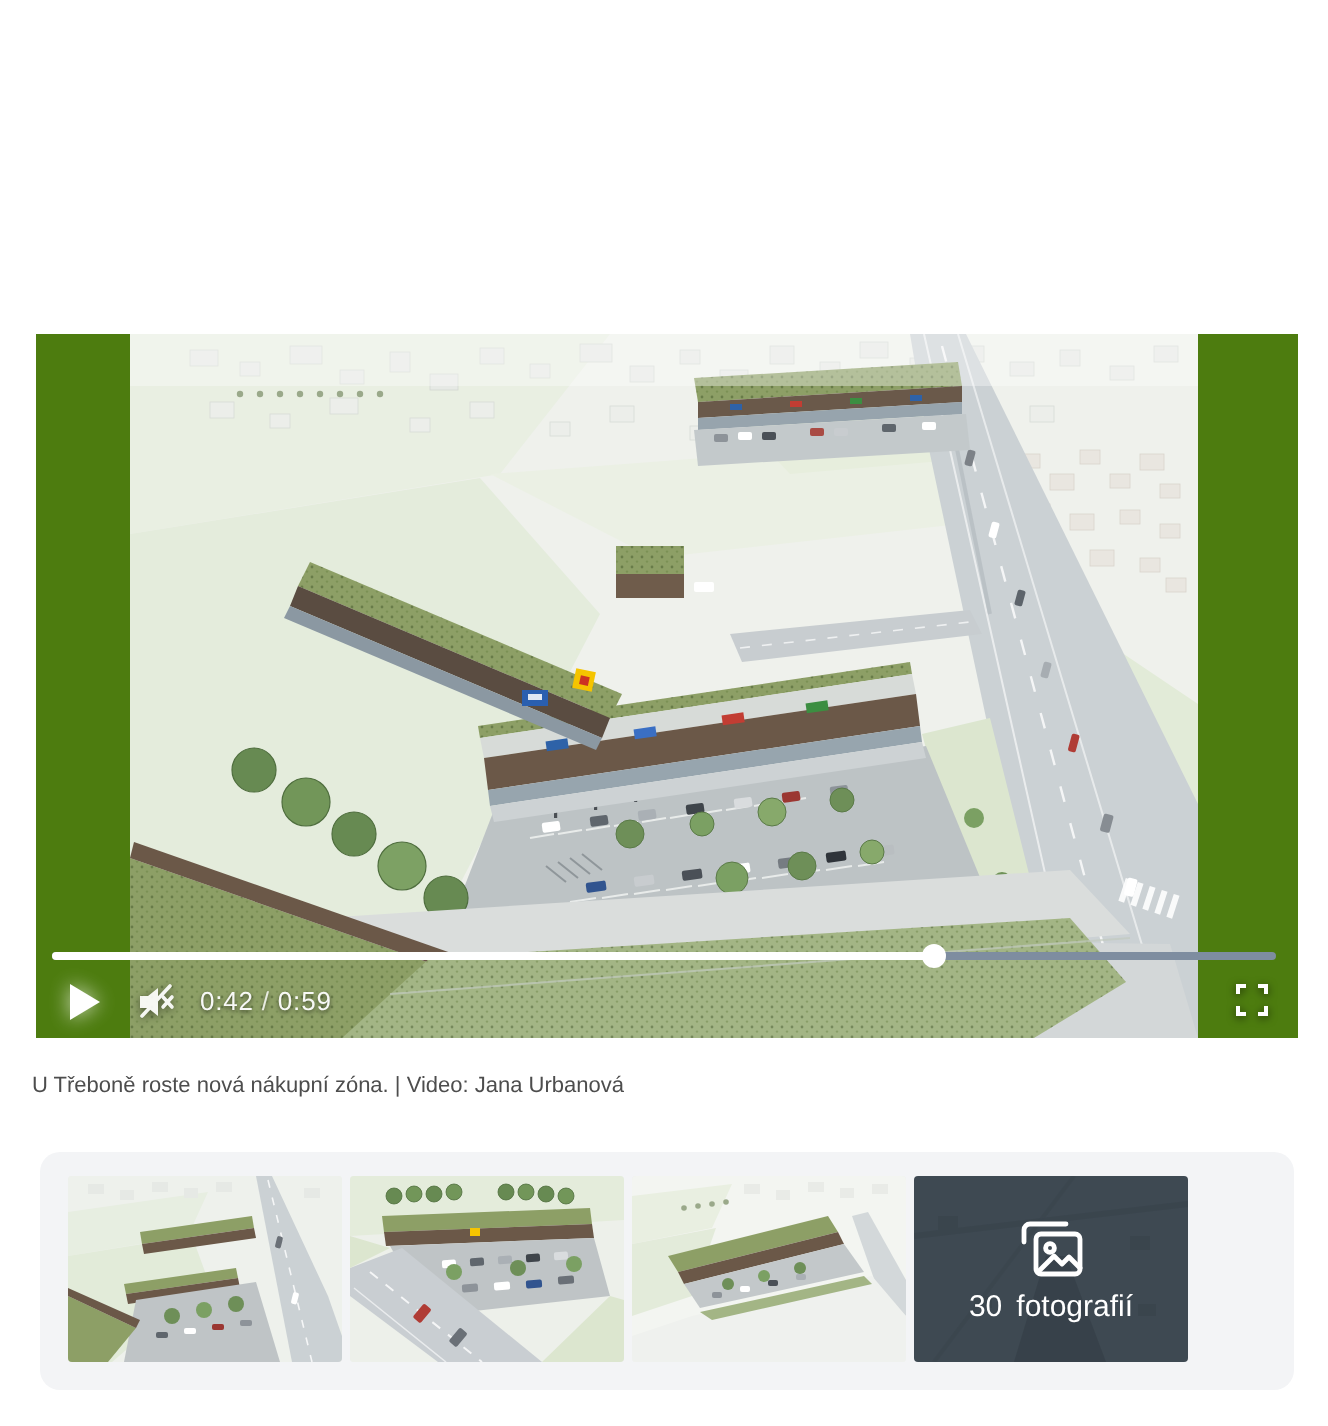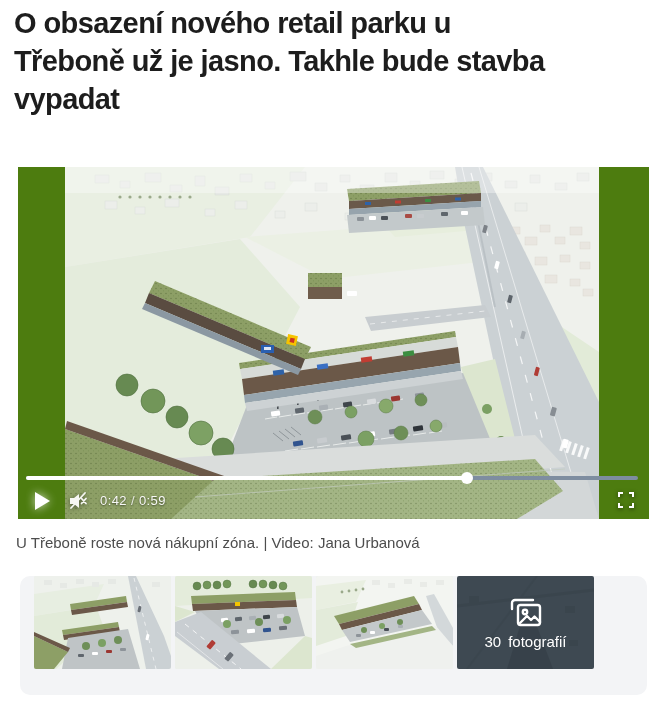--- a/index.html
+++ b/index.html
@@ -28,48 +28,43 @@
   .mute-button { left:48px; top:322px; width:24px; height:24px; opacity:0.92; }
   .mute-button svg { display:block; margin:auto; filter:drop-shadow(0 1px 2px rgba(0,0,0,0.5)); }
   .time-display { position:absolute; left:82px; top:326px; font-size:13px; letter-spacing:0.4px;
     color:rgba(255,255,255,0.95); text-shadow:0 1px 2px rgba(0,0,0,0.55); }
   .time-display .sep { margin:0 4px; opacity:0.85; }
   .fullscreen-button { left:598px; top:323px; width:20px; height:20px; }
   .fullscreen-button svg { display:block; margin:auto; filter:drop-shadow(0 1px 2px rgba(0,0,0,0.6)); }
 
   
   .video-caption { position:absolute; left:16px; top:533px; width:632px;
-    font-size:15px; line-height:20px; color:#4d4d4d; }
+    font-size:11px; line-height:20px; color:#4d4d4d; }
 
   
   .gallery { position:absolute; left:20px; top:576px; width:627px; height:119px;
     background:#f3f4f6; border-radius:10px; }
-  .gallery-row { position:absolute; left:14px; top:0; display:flex; gap:4px; }
+  .gallery-row { position:absolute; left:14px; top:12px; display:flex; gap:4px; }
   .thumb { width:137px; height:93px; border-radius:2px; overflow:hidden; padding:0; border:none;
     cursor:pointer; background:#e9ede8; }
   .thumb svg { display:block; }
   .more-tile { position:relative; width:137px; height:93px; border-radius:2px; overflow:hidden;
     border:none; padding:0; cursor:pointer; background:#3e4952; color:#fff;
     display:flex; flex-direction:column; align-items:center; justify-content:center; }
   .more-tile .bg { position:absolute; inset:0; opacity:0.35; }
   .more-tile .stack-icon { position:relative; margin-top:2px; }
   .more-label { position:relative; margin-top:5px; font-size:15px; color:#fff;
     font-family:"Liberation Sans", sans-serif; }
   .more-label .count { margin-right:7px; }
 </style>
 </head>
 <body>
 
 <div class="page">
 
-  <h1 class="article-title">
-    <span>O obsazení nového retail parku u</span>
-    <span>Třeboně už je jasno. Takhle bude stavba</span>
-    <span>vypadat</span>
-  </h1>
 
   <div class="player">
 
     <svg class="video-frame" viewBox="0 0 534 352" preserveAspectRatio="none">
       <defs>
         <pattern id="speck" width="5" height="5" patternUnits="userSpaceOnUse">
           <circle cx="1" cy="1.5" r="0.7" fill="rgba(45,65,25,0.38)"></circle>
           <circle cx="3.5" cy="3.8" r="0.6" fill="rgba(95,120,58,0.38)"></circle>
         </pattern>
       </defs>

